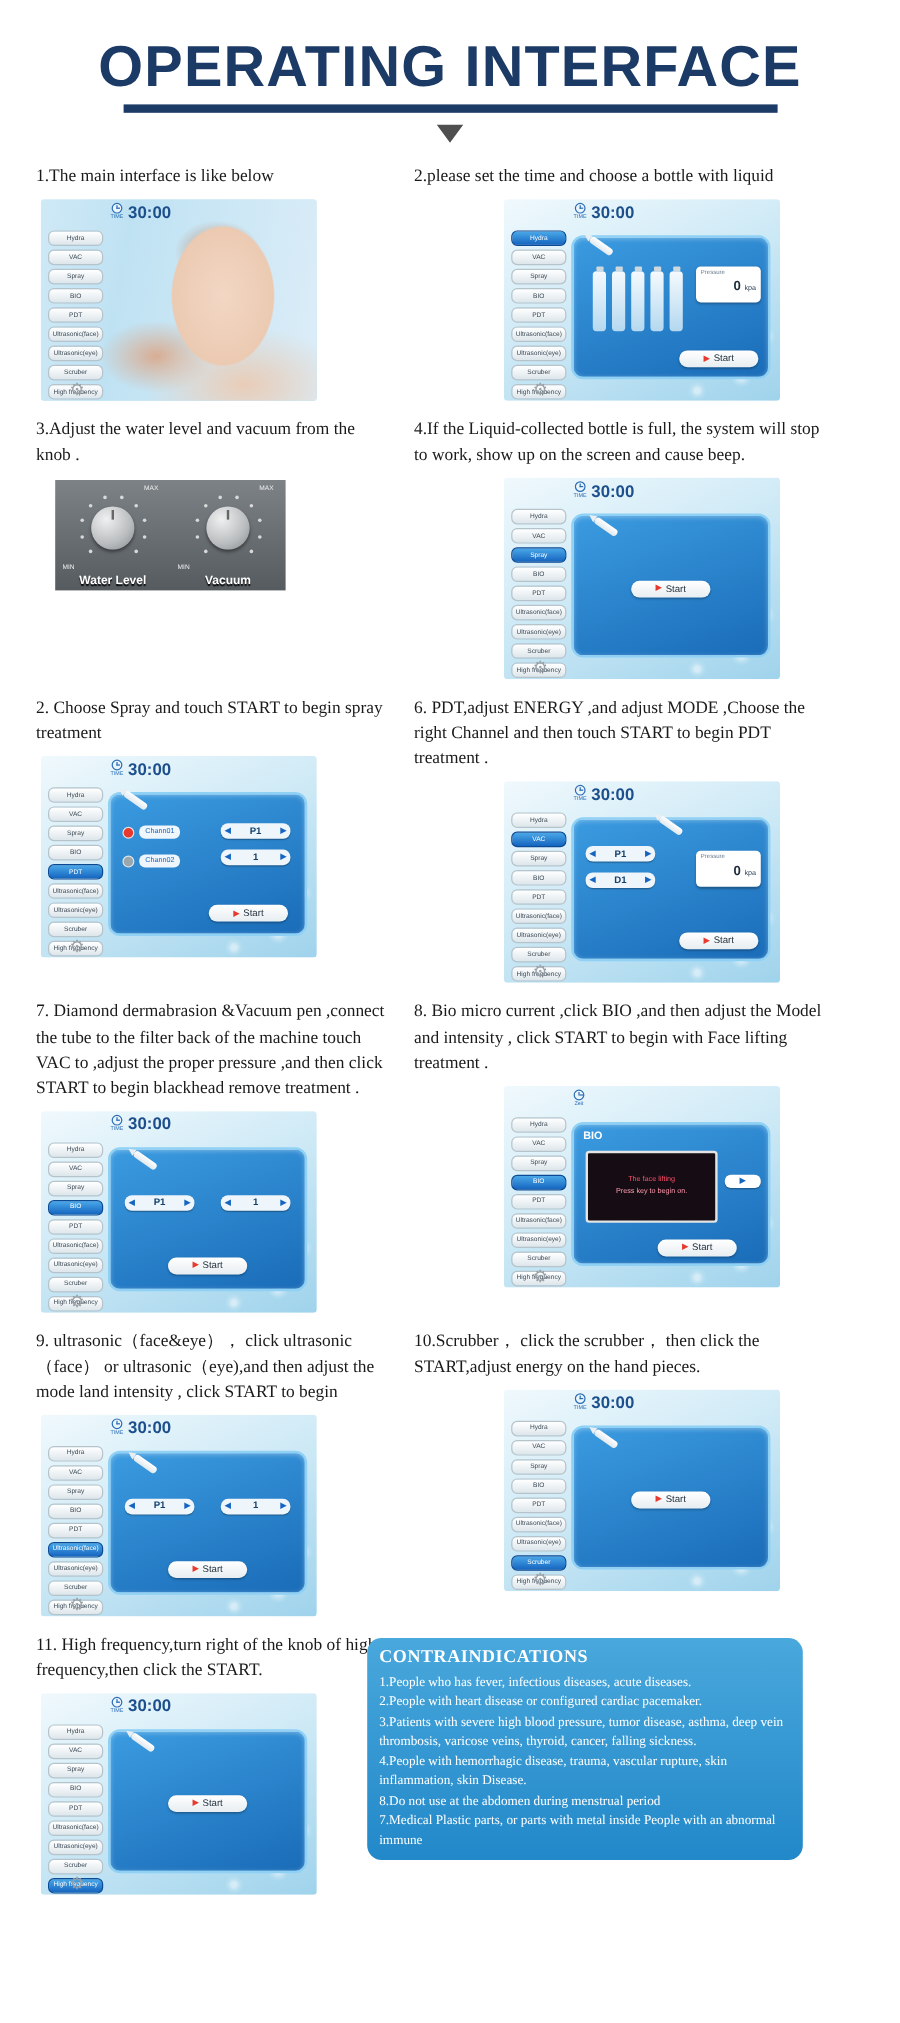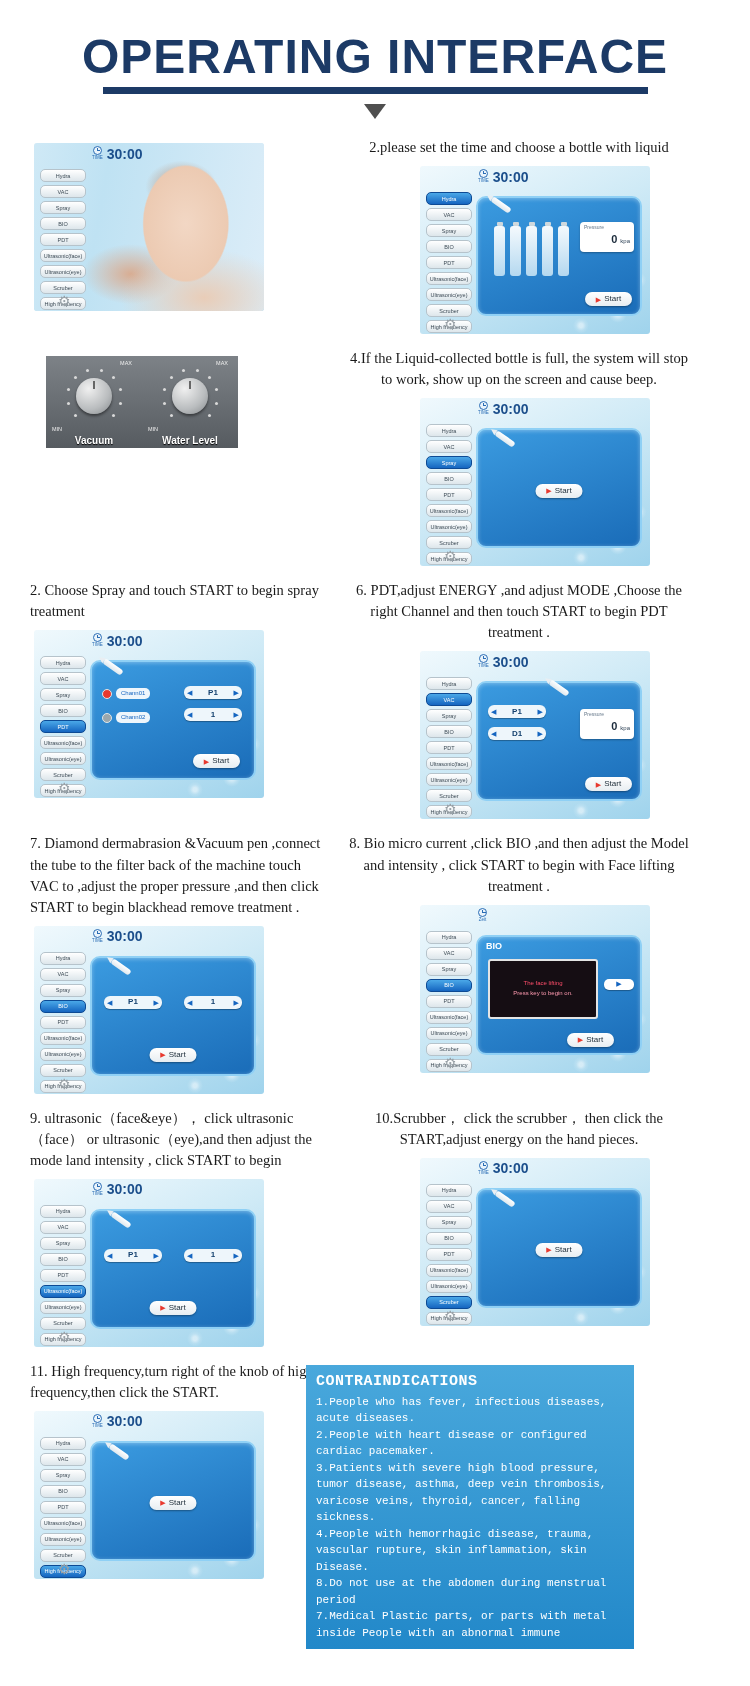--- a/index.html
+++ b/index.html
@@ -8,21 +8,21 @@
   .hdr{padding-top:32px;text-align:center;}
   .title{margin:0;font-family:"Liberation Sans",sans-serif;font-weight:800;font-size:48px;letter-spacing:1px;color:#1c3a66;line-height:1.05;}
   .rule{width:545px;height:7px;background:#1c3a66;margin:5px auto 10px auto;}
   .tri-down{width:0;height:0;border-left:11px solid transparent;border-right:11px solid transparent;border-top:15px solid #4f4f4f;margin:0 auto 16px auto;}
   
   .row{display:flex;padding-left:30px;margin-bottom:12px;}
   .col-l{width:315px;}
   .col-r{width:405px;}
   .step{margin:2px 0 6px 0;font-size:14.5px;line-height:1.45;}
   .col-l .step{max-width:295px;}
-  .col-r .step{max-width:348px;text-align:center;}
+  .col-r .step{max-width:348px;}
   .col-l .device-screen{margin-left:4px;}
   .col-r .device-screen{margin-left:75px;}
   
   .device-screen{width:230px;height:168px;position:relative;border-radius:3px;overflow:hidden;margin-top:8px;
     background:
       radial-gradient(circle at 86% 88%, rgba(255,255,255,.55) 2px, rgba(255,255,255,.18) 6px, transparent 9px),
       radial-gradient(circle at 70% 95%, rgba(255,255,255,.5) 2px, rgba(255,255,255,.15) 5px, transparent 8px),
       radial-gradient(circle at 95% 68%, rgba(255,255,255,.5) 2px, rgba(255,255,255,.15) 5px, transparent 8px),
       linear-gradient(155deg,#f0f9fd 0%,#cfeaf6 45%,#9fd3ec 100%);
     font-family:"Liberation Sans",sans-serif;}
@@ -43,21 +43,21 @@
   .clock-glyph::before{content:"";position:absolute;left:3px;top:1px;width:1px;height:3px;background:#2a6db5;}
   .clock-glyph::after{content:"";position:absolute;left:3.5px;top:3px;width:3px;height:1px;background:#2a6db5;}
   .clock-cap{font-size:4.5px;color:#2a6db5;line-height:1.2;}
   .time-val{font-size:14px;font-weight:bold;color:#1c4f8c;line-height:1;}
   .scr-gear{position:absolute;left:24px;bottom:3px;font-size:14px;color:#98a0a6;z-index:3;line-height:1;cursor:pointer;}
   .scr-panel{position:absolute;left:56px;top:30px;right:8px;bottom:18px;border-radius:10px;z-index:2;
     background:linear-gradient(160deg,#3b9be0,#1a6cb8);border:2px solid #8fd0f5;box-shadow:inset 0 1px 4px rgba(255,255,255,.35);}
   
   .w-pen{position:absolute;width:22px;height:6px;background:linear-gradient(#ffffff,#dfe8ee);border-radius:3px;transform:rotate(35deg);}
   .w-pen::after{content:"";position:absolute;left:-6px;top:0;border-top:3px solid transparent;border-bottom:3px solid transparent;border-right:6px solid #e9eef2;}
-  .w-start{position:absolute;width:47px;height:14px;background:linear-gradient(#ffffff,#e7edf1);border-radius:7px;display:flex;align-items:center;justify-content:center;gap:3px;box-shadow:0 1px 2px rgba(0,0,0,.35);cursor:pointer;}
+  .w-start{position:absolute;width:66px;height:14px;background:linear-gradient(#ffffff,#e7edf1);border-radius:7px;display:flex;align-items:center;justify-content:center;gap:3px;box-shadow:0 1px 2px rgba(0,0,0,.35);cursor:pointer;}
   .tri{color:#e8392f;font-size:7px;line-height:1;}
   .slab{font-size:8px;color:#22313d;line-height:1;}
   .w-stepper{position:absolute;width:58px;height:13px;background:#eef6fb;border-radius:6px;display:flex;align-items:center;justify-content:space-between;padding:0 3px;box-sizing:border-box;box-shadow:0 1px 1px rgba(0,0,0,.3);cursor:pointer;}
   .arr{color:#1565c0;font-size:7px;line-height:1;}
   .sval{font-size:8px;font-weight:bold;color:#13406e;line-height:1;}
   .w-pressure{position:absolute;width:54px;height:30px;background:#fff;border-radius:4px;padding:2px 4px;box-sizing:border-box;box-shadow:0 1px 2px rgba(0,0,0,.3);}
   .p-lab{font-size:5px;color:#66788a;}
   .p-row{display:flex;justify-content:flex-end;align-items:baseline;gap:3px;margin-top:3px;}
   .p-val{font-size:11px;font-weight:bold;color:#1a2a3a;}
   .p-unit{font-size:6px;color:#33465a;}
@@ -99,36 +99,37 @@
   .kgroup{position:relative;width:88px;height:92px;}
   .kdots{position:absolute;left:44px;top:40px;width:3px;height:3px;margin-left:-1.5px;margin-top:-1.5px;border-radius:50%;background:#d9d9d9;
     box-shadow:-19px 19px 0 0 #d9d9d9,-26px 7px 0 0 #d9d9d9,-26px -7px 0 0 #d9d9d9,-19px -19px 0 0 #d9d9d9,-7px -26px 0 0 #d9d9d9,7px -26px 0 0 #d9d9d9,19px -19px 0 0 #d9d9d9,26px -7px 0 0 #d9d9d9,26px 7px 0 0 #d9d9d9,19px 19px 0 0 #d9d9d9;}
   .knob{position:absolute;left:50%;top:22px;transform:translateX(-50%);width:36px;height:36px;border-radius:50%;
     background:radial-gradient(circle at 35% 30%,#f0f0f0,#b9bcbe 60%,#84888b);box-shadow:0 2px 3px rgba(0,0,0,.45);cursor:pointer;}
   .knob::after{content:"";position:absolute;left:50%;top:3px;width:2px;height:8px;background:#666;transform:translateX(-50%);}
   .kmax{position:absolute;top:4px;right:6px;font:5.5px "Liberation Sans",sans-serif;color:#eee;}
   .kmin{position:absolute;bottom:16px;left:2px;font:5.5px "Liberation Sans",sans-serif;color:#eee;}
   .klab{position:absolute;bottom:2px;width:100%;text-align:center;color:#fff;font:bold 10px "Liberation Sans",sans-serif;text-shadow:0 1px 1px #000;}
   
-  .contra{width:328px;margin-left:-39px;margin-top:6px;background:linear-gradient(#49a8dc,#2288c9);border-radius:0;padding:8px 10px;box-sizing:border-box;color:#fff;font-family:Liberation Mono, monospace;}
+  .contra{width:363px;margin-left:-39px;margin-top:6px;background:linear-gradient(#49a8dc,#2288c9);border-radius:12px;padding:8px 10px;box-sizing:border-box;color:#fff;font-family:Liberation Serif, serif;}
   .contra-title{margin:0 0 4px 0;font-size:15px;font-weight:bold;letter-spacing:.5px;}
   .contra-list{margin:0;padding:0;list-style:none;font-size:11px;line-height:1.5;}
 </style>
 </head>
 <body>
 
 <div class="page">
   <header class="hdr">
     <h1 class="title">OPERATING INTERFACE</h1>
     <div class="rule"></div>
     <div class="tri-down"></div>
   </header>
 
   <div class="row">
     <div class="col-l">
+      <p class="step">1.The main interface is like below</p>
       <div class="device-screen">
           <div class="scr-photo"></div>
           <div class="scr-time">
             <span class="clockwrap">
               <span class="clock-glyph"></span>
               <span class="clock-cap">TIME</span>
             </span>
             <span class="time-val">30:00</span>
           </div>
           <div class="scr-sidebar">
@@ -187,34 +188,35 @@
             <div class="scr-btn">Scruber</div>
             <div class="scr-btn">High frequency</div>
           </div>
           <div class="scr-gear">⚙</div>
         </div>
     </div>
   </div>
 
   <div class="row">
     <div class="col-l">
+      <p class="step">3.Adjust the water level and vacuum from the knob .</p>
       <div class="knob-panel">
         <div class="kgroup">
           <span class="kdots"></span>
           <span class="kmax">MAX</span>
           <div class="knob"></div>
           <span class="kmin">MIN</span>
-          <div class="klab">Vacuum</div>
+          <div class="klab">Water Level</div>
         </div>
         <div class="kgroup">
           <span class="kdots"></span>
           <span class="kmax">MAX</span>
           <div class="knob"></div>
           <span class="kmin">MIN</span>
-          <div class="klab">Water Level</div>
+          <div class="klab">Vacuum</div>
         </div>
       </div>
     </div>
     <div class="col-r">
       <p class="step">4.If the Liquid-collected bottle is full, the system will stop to work, show up on the screen and cause beep.</p>
       <div class="device-screen">
           <div class="scr-panel panel-simple">
             <span class="w-pen"></span>
             <div class="w-start">
               <span class="tri">▶</span>

